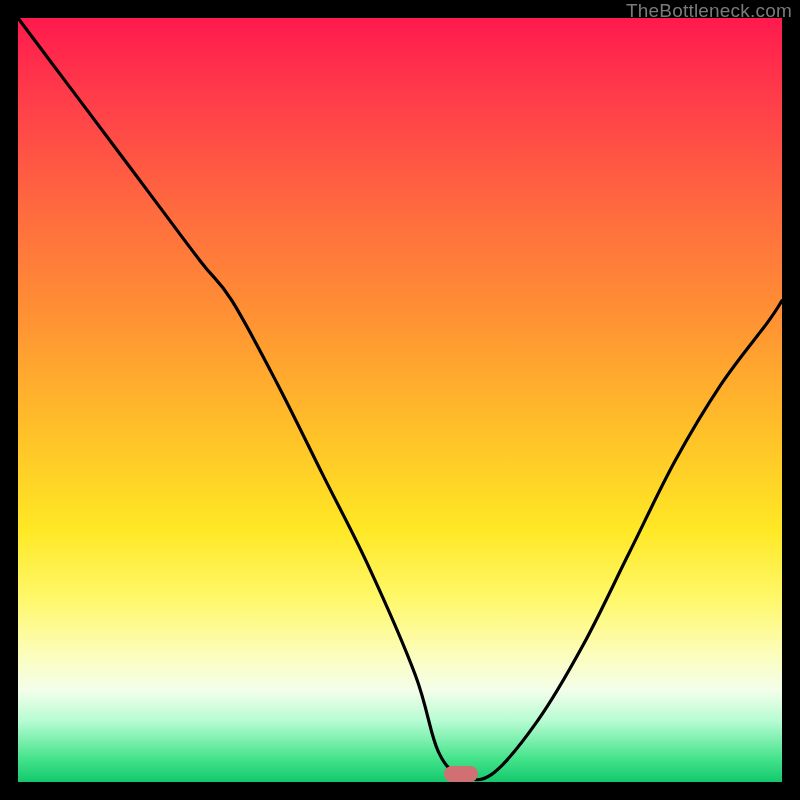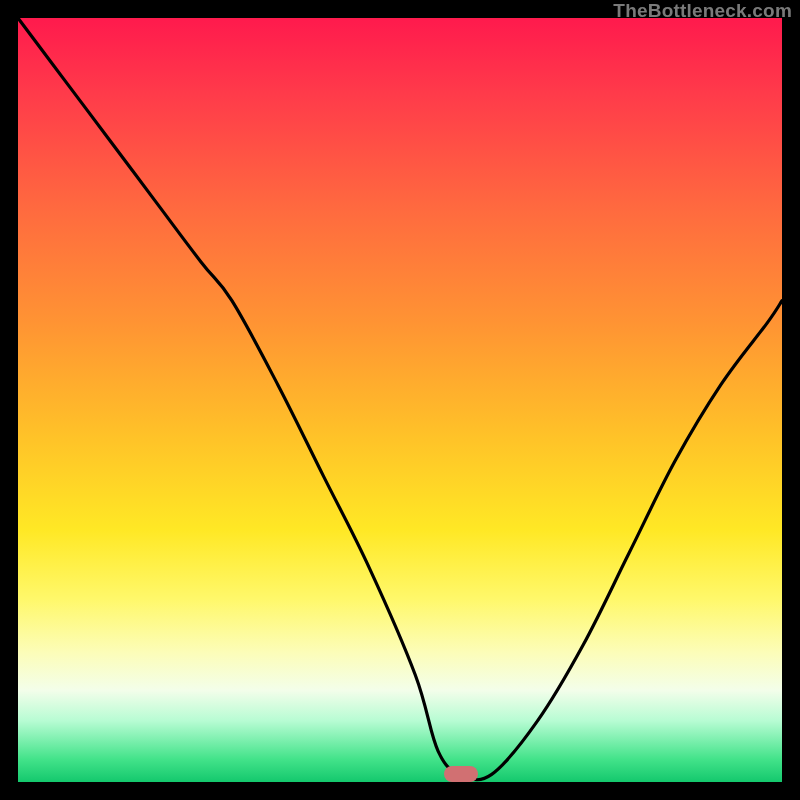--- a/index.html
+++ b/index.html
@@ -63,21 +63,21 @@
     background: #d17072;
     transform: translate(-50%, -50%);
     pointer-events: none;
   }
   .attribution {
     position: absolute;
     top: 0;
     right: 8px;
     color: #7a7a7a;
     font-size: 19px;
-    font-weight: 700;
+    font-weight: 400;
     letter-spacing: 0.2px;
   }
 </style>
 </head>
 <body>
 
 <div class="frame">
 
   <div class="plot-area">
     <div class="gradient-fill"></div>

